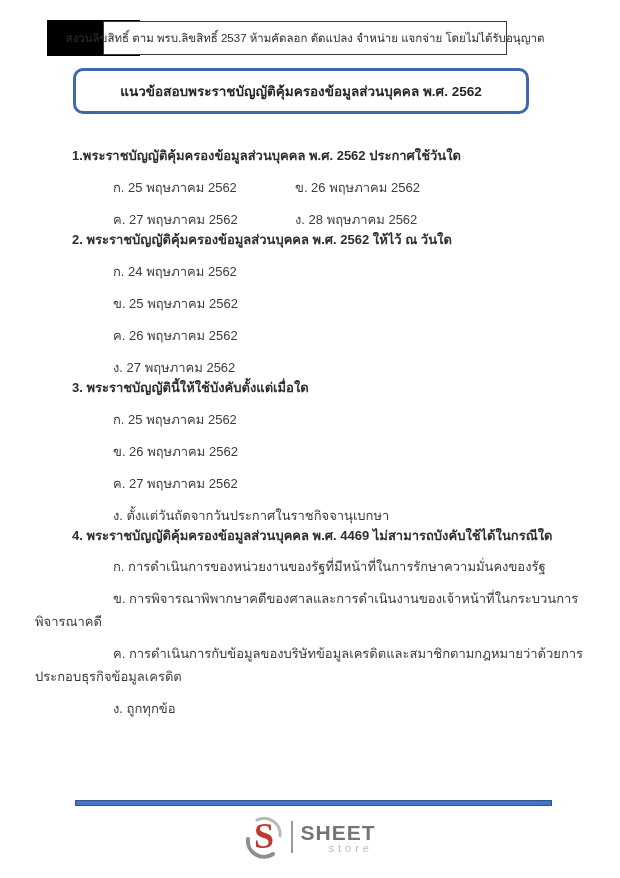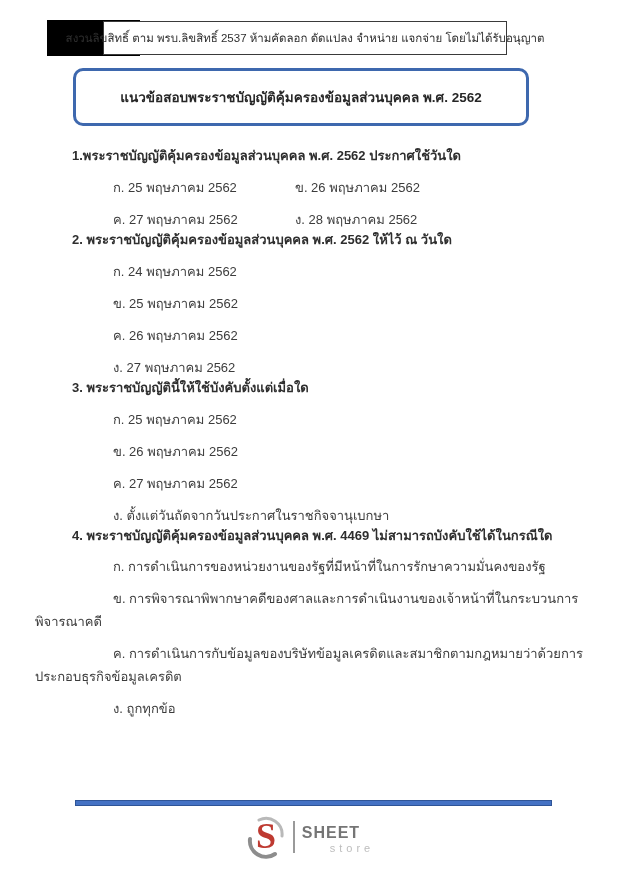--- a/index.html
+++ b/index.html
@@ -42,21 +42,21 @@
     justify-content: center;
     font-size: 11.5px;
     color: #2f2f2f;
     white-space: nowrap;
   }
 
   
   .title-box {
     position: absolute;
     left: 73px; top: 68px;
-    width: 456px; height: 58px;
+    width: 456px; height: 46px;
     border: 3px solid #3e68ae;
     border-radius: 10px;
     background: #ffffff;
     display: flex;
     align-items: center;
     justify-content: center;
     font-size: 13.5px;
     font-weight: bold;
     color: #262626;
   }
@@ -111,21 +111,21 @@
     gap: 7px;
   }
   .logo-icon { width: 40px; height: 44px; flex: 0 0 auto; }
   .logo-divider {
     width: 2px; height: 32px;
     background: #9a9a9a;
     flex: 0 0 auto;
   }
   .logo-textcol { display: flex; flex-direction: column; }
   .logo-brand {
-    font-size: 16px;
+    font-size: 21px;
     font-weight: bold;
     color: #757575;
     letter-spacing: 1px;
     line-height: 22px;
   }
   .logo-sub {
     font-size: 11px;
     color: #bdbdbd;
     letter-spacing: 4px;
     line-height: 9px;

